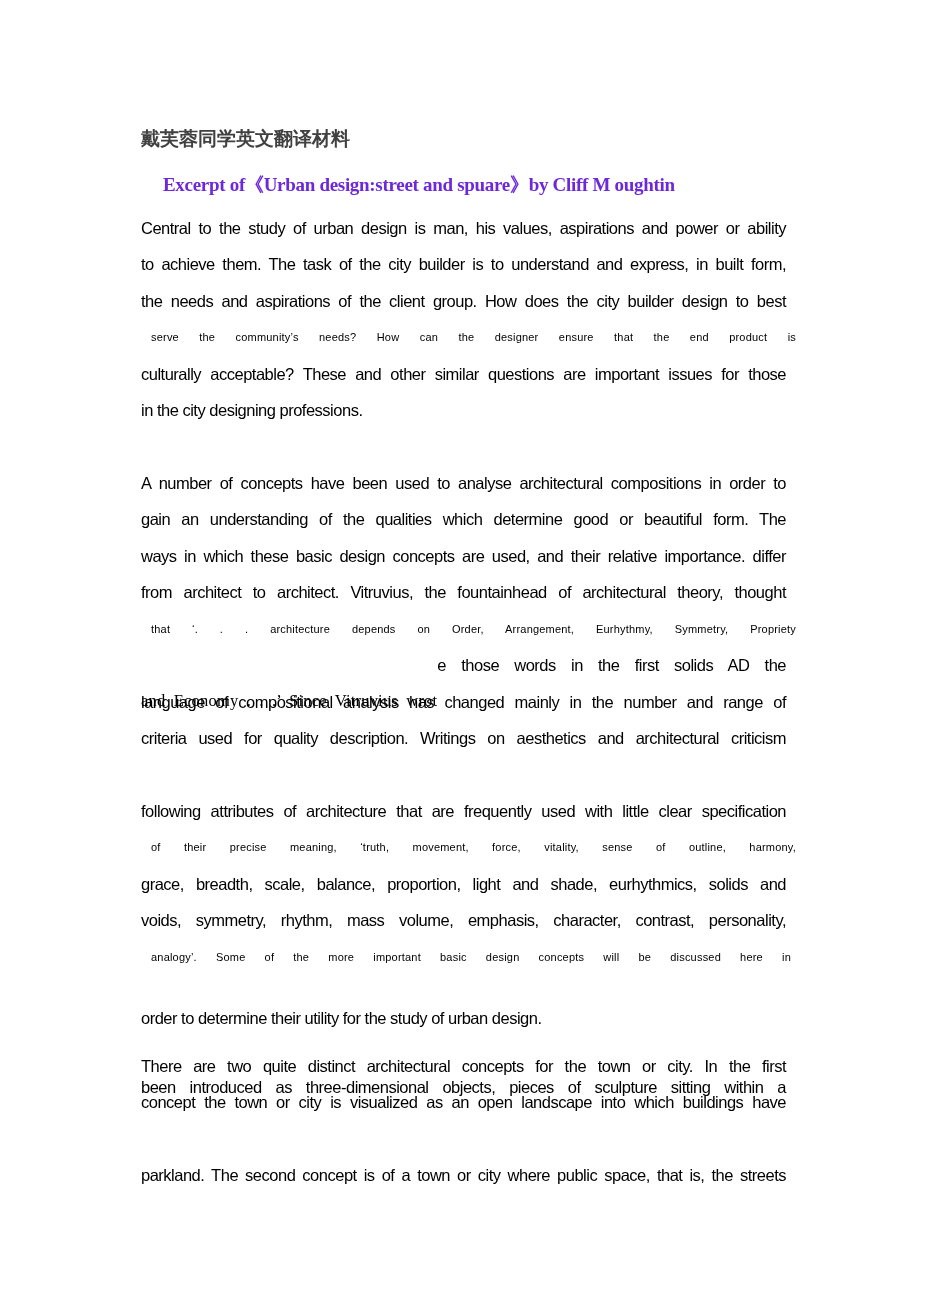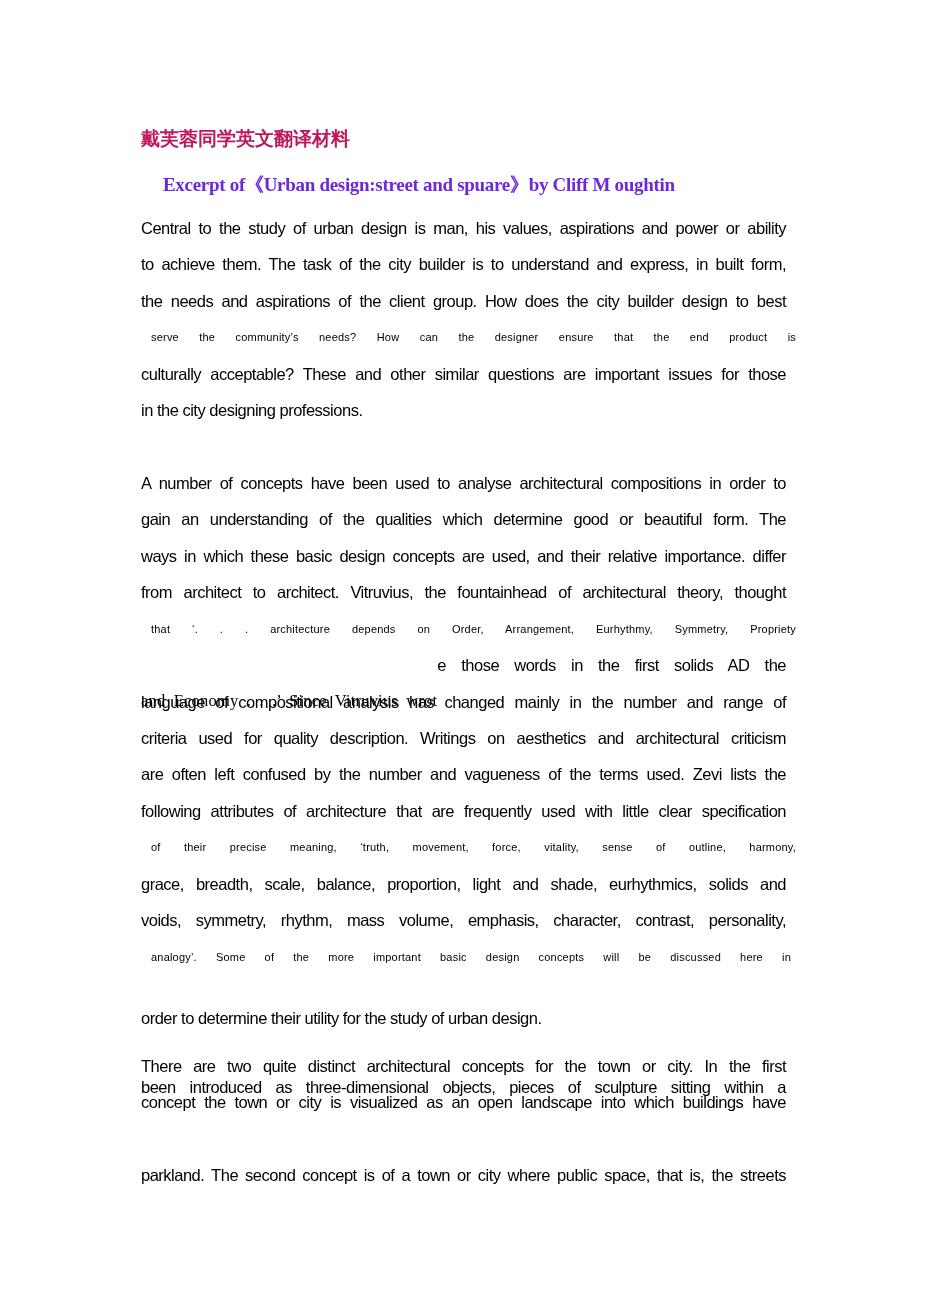--- a/index.html
+++ b/index.html
@@ -1,21 +1,21 @@
 <!DOCTYPE html>
 <html><head>
   <meta charset="utf-8">
   <style>
     html, body { margin: 0; padding: 0; background: #ffffff; }
     body { width: 925px; height: 1309px; position: relative; overflow: hidden; }
     .page { position: absolute; left: 0; top: 0; width: 925px; height: 1309px; background: #ffffff; }
     .red-title {
       position: absolute; left: 141px; top: 124px;
       font-family: "DejaVu Sans", sans-serif; font-weight: bold;
-      font-size: 19px; color: #be185d; letter-spacing: 0px; line-height: 28px;
+      font-size: 19px; color: #404040; letter-spacing: 0px; line-height: 28px;
       white-space: nowrap;
     }
     .excerpt-title {
       position: absolute; left: 163px; top: 171px; width: 620px;
       font-family: Liberation Serif, serif; font-weight: bold;
       font-size: 19px; color: #6d28d9; line-height: 28px; white-space: nowrap;
       letter-spacing: -0.3px;
     }
     .line {
       position: absolute; left: 141px; width: 645px; height: 36px;
@@ -45,21 +45,20 @@
   <div class="line" style="top:501px">gain an understanding of the qualities which determine good or beautiful form. The</div>
   <div class="line" style="top:538px">ways in which these basic design concepts are used, and their relative importance. differ</div>
   <div class="line" style="top:574px">from architect to architect. Vitruvius, the fountainhead of architectural theory, thought</div>
   <div class="line serifline" style="top:611px">that ‘. . . architecture depends on Order, Arrangement, Eurhythmy, Symmetry, Propriety</div>
   <div class="line" style="top:647px; text-align:left; text-align-last:left; display:flex; justify-content:space-between;">
     <span class="serif" style="word-spacing:4px;">and Economy . . .’ Since Vitruvius wrot</span>
       <span style="flex:1; text-align:justify; text-align-last:justify;">e those words in the first solids AD the</span>
   </div>
   <div class="line" style="top:684px">language of compositional analysis has changed mainly in the number and range of</div>
   <div class="line" style="top:720px">criteria used for quality description. Writings on aesthetics and architectural criticism</div>
-  <div class="line" style="top:756px">are often left confused by the number and vagueness of the terms used. Zevi lists the</div>
   <div class="line" style="top:793px">following attributes of architecture that are frequently used with little clear specification</div>
   <div class="line serifline" style="top:829px">of their precise meaning, ‘truth, movement, force, vitality, sense of outline, harmony,</div>
   <div class="line" style="top:866px">grace, breadth, scale, balance, proportion, light and shade, eurhythmics, solids and</div>
   <div class="line" style="top:902px">voids, symmetry, rhythm, mass volume, emphasis, character, contrast, personality,</div>
   <div class="line serifline" style="top:939px; width:640px;">analogy’. Some of the more important basic design concepts will be discussed here in</div>
   <div class="line last" style="top:1000px">order to determine their utility for the study of urban design.</div>
 
   <div class="line" style="top:1048px">There are two quite distinct architectural concepts for the town or city. In the first</div>
   <div class="line" style="top:1084px">concept the town or city is visualized as an open landscape into which buildings have</div>
   <div class="line" style="top:1069px">been introduced as three-dimensional objects, pieces of sculpture sitting within a</div>

